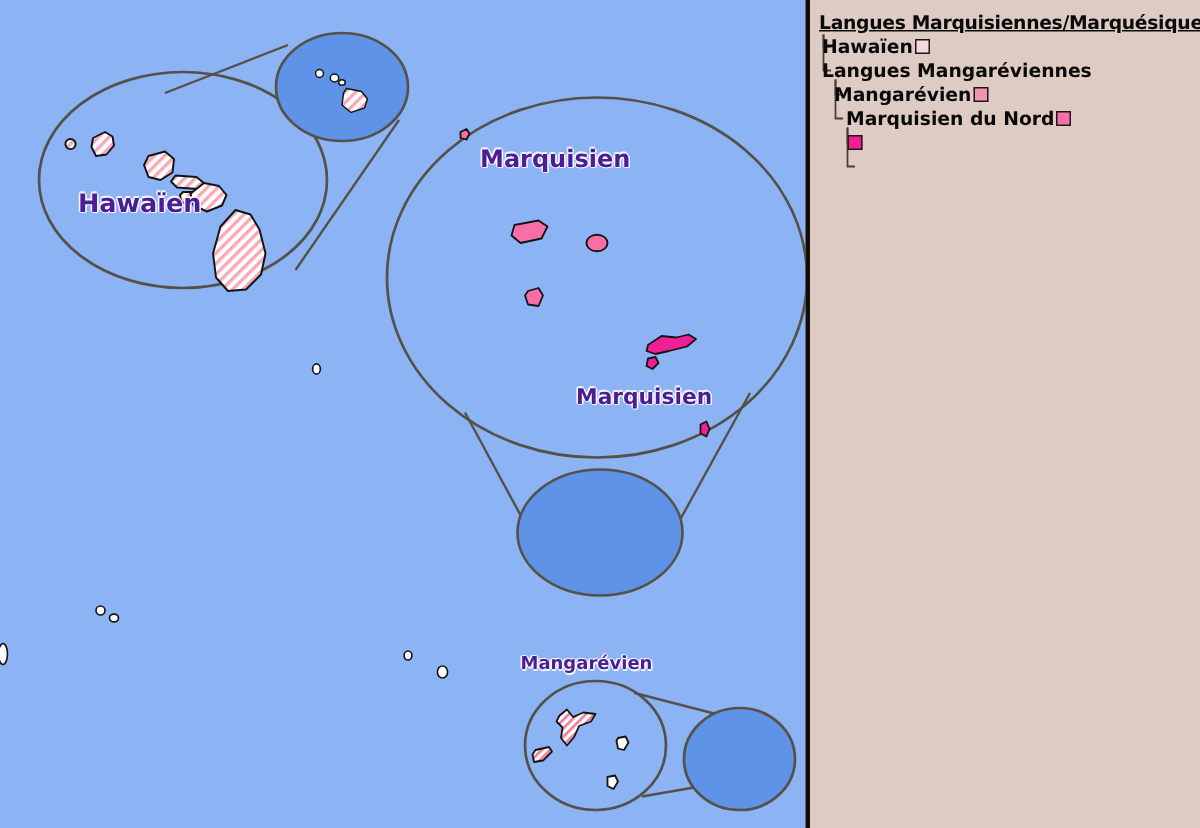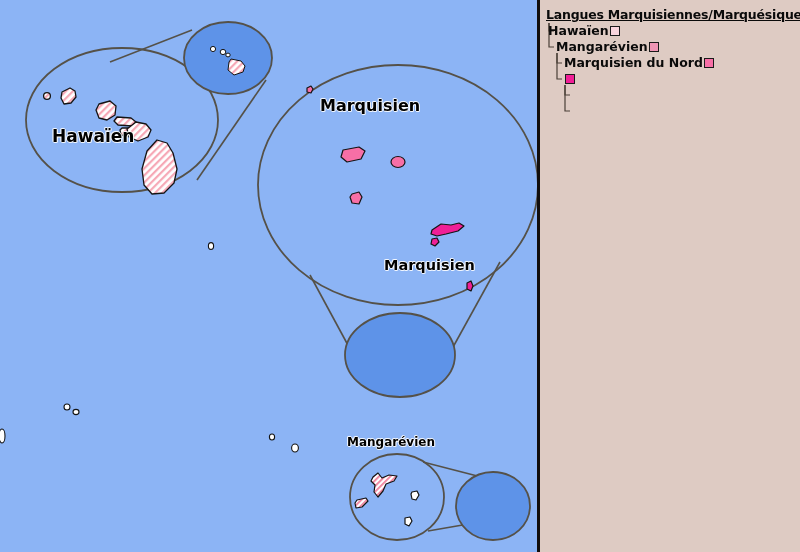--- a/index.html
+++ b/index.html
@@ -31,21 +31,21 @@
   }
   
   .ind1{padding-left:2px;}
   .ind2{padding-left:10px;}
   .ind3{padding-left:18px;}
   
   #legend-tree{position:absolute;left:0;top:0;width:263px;height:552px;pointer-events:none;}
 
   
   .maplabel{
-    position:absolute;font-weight:bold;color:#000000;
+    position:absolute;font-weight:bold;color:#4c1d95;
     text-align:left;white-space:nowrap;
     text-shadow:
        1px  0   0 rgba(255,255,255,.75),
       -1px  0   0 rgba(255,255,255,.75),
        0    1px 0 rgba(255,255,255,.75),
        0   -1px 0 rgba(255,255,255,.75),
        1px  1px 0 rgba(255,255,255,.55),
       -1px -1px 0 rgba(255,255,255,.55);
   }
   #lbl-hawaiian{left:52px;top:126px;font-size:17px;}
@@ -181,20 +181,23 @@
     </svg>
 
     <div id="legend-inner">
       <div class="legend-title">Langues Marquisiennes/Marquésiques</div>
 
       <div class="legend-row ind1">
         <span class="legend-label">Hawaïen</span>
         <span class="swatch" style="background: rgb(249, 213, 221);"></span>
       </div>
 
+      <div class="legend-row ind1">
+        <span class="legend-label">Langues Mangaréviennes</span>
+      </div>
 
       <div class="legend-row ind2">
         <span class="legend-label">Mangarévien</span>
         <span class="swatch" style="background: rgb(239, 149, 180);"></span>
       </div>
 
 
       <div class="legend-row ind3">
         <span class="legend-label">Marquisien du Nord</span>
         <span class="swatch" style="background: rgb(247, 111, 166);"></span>

